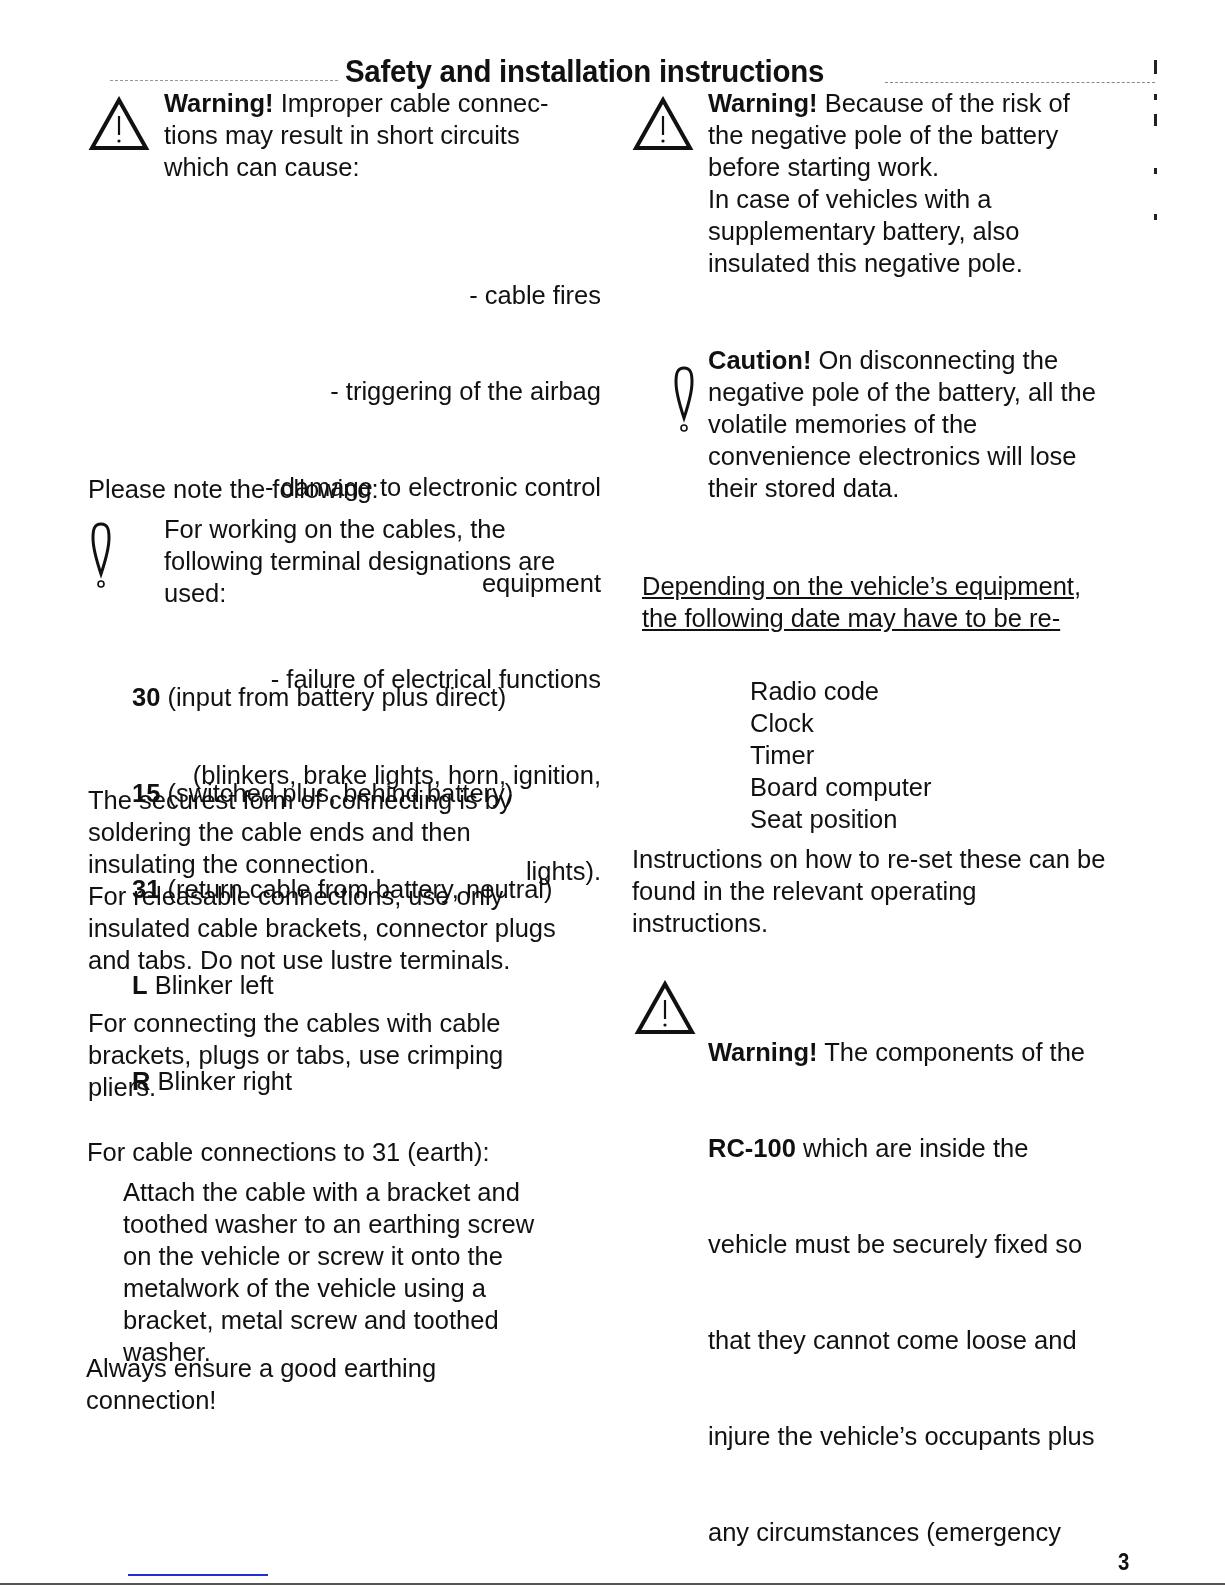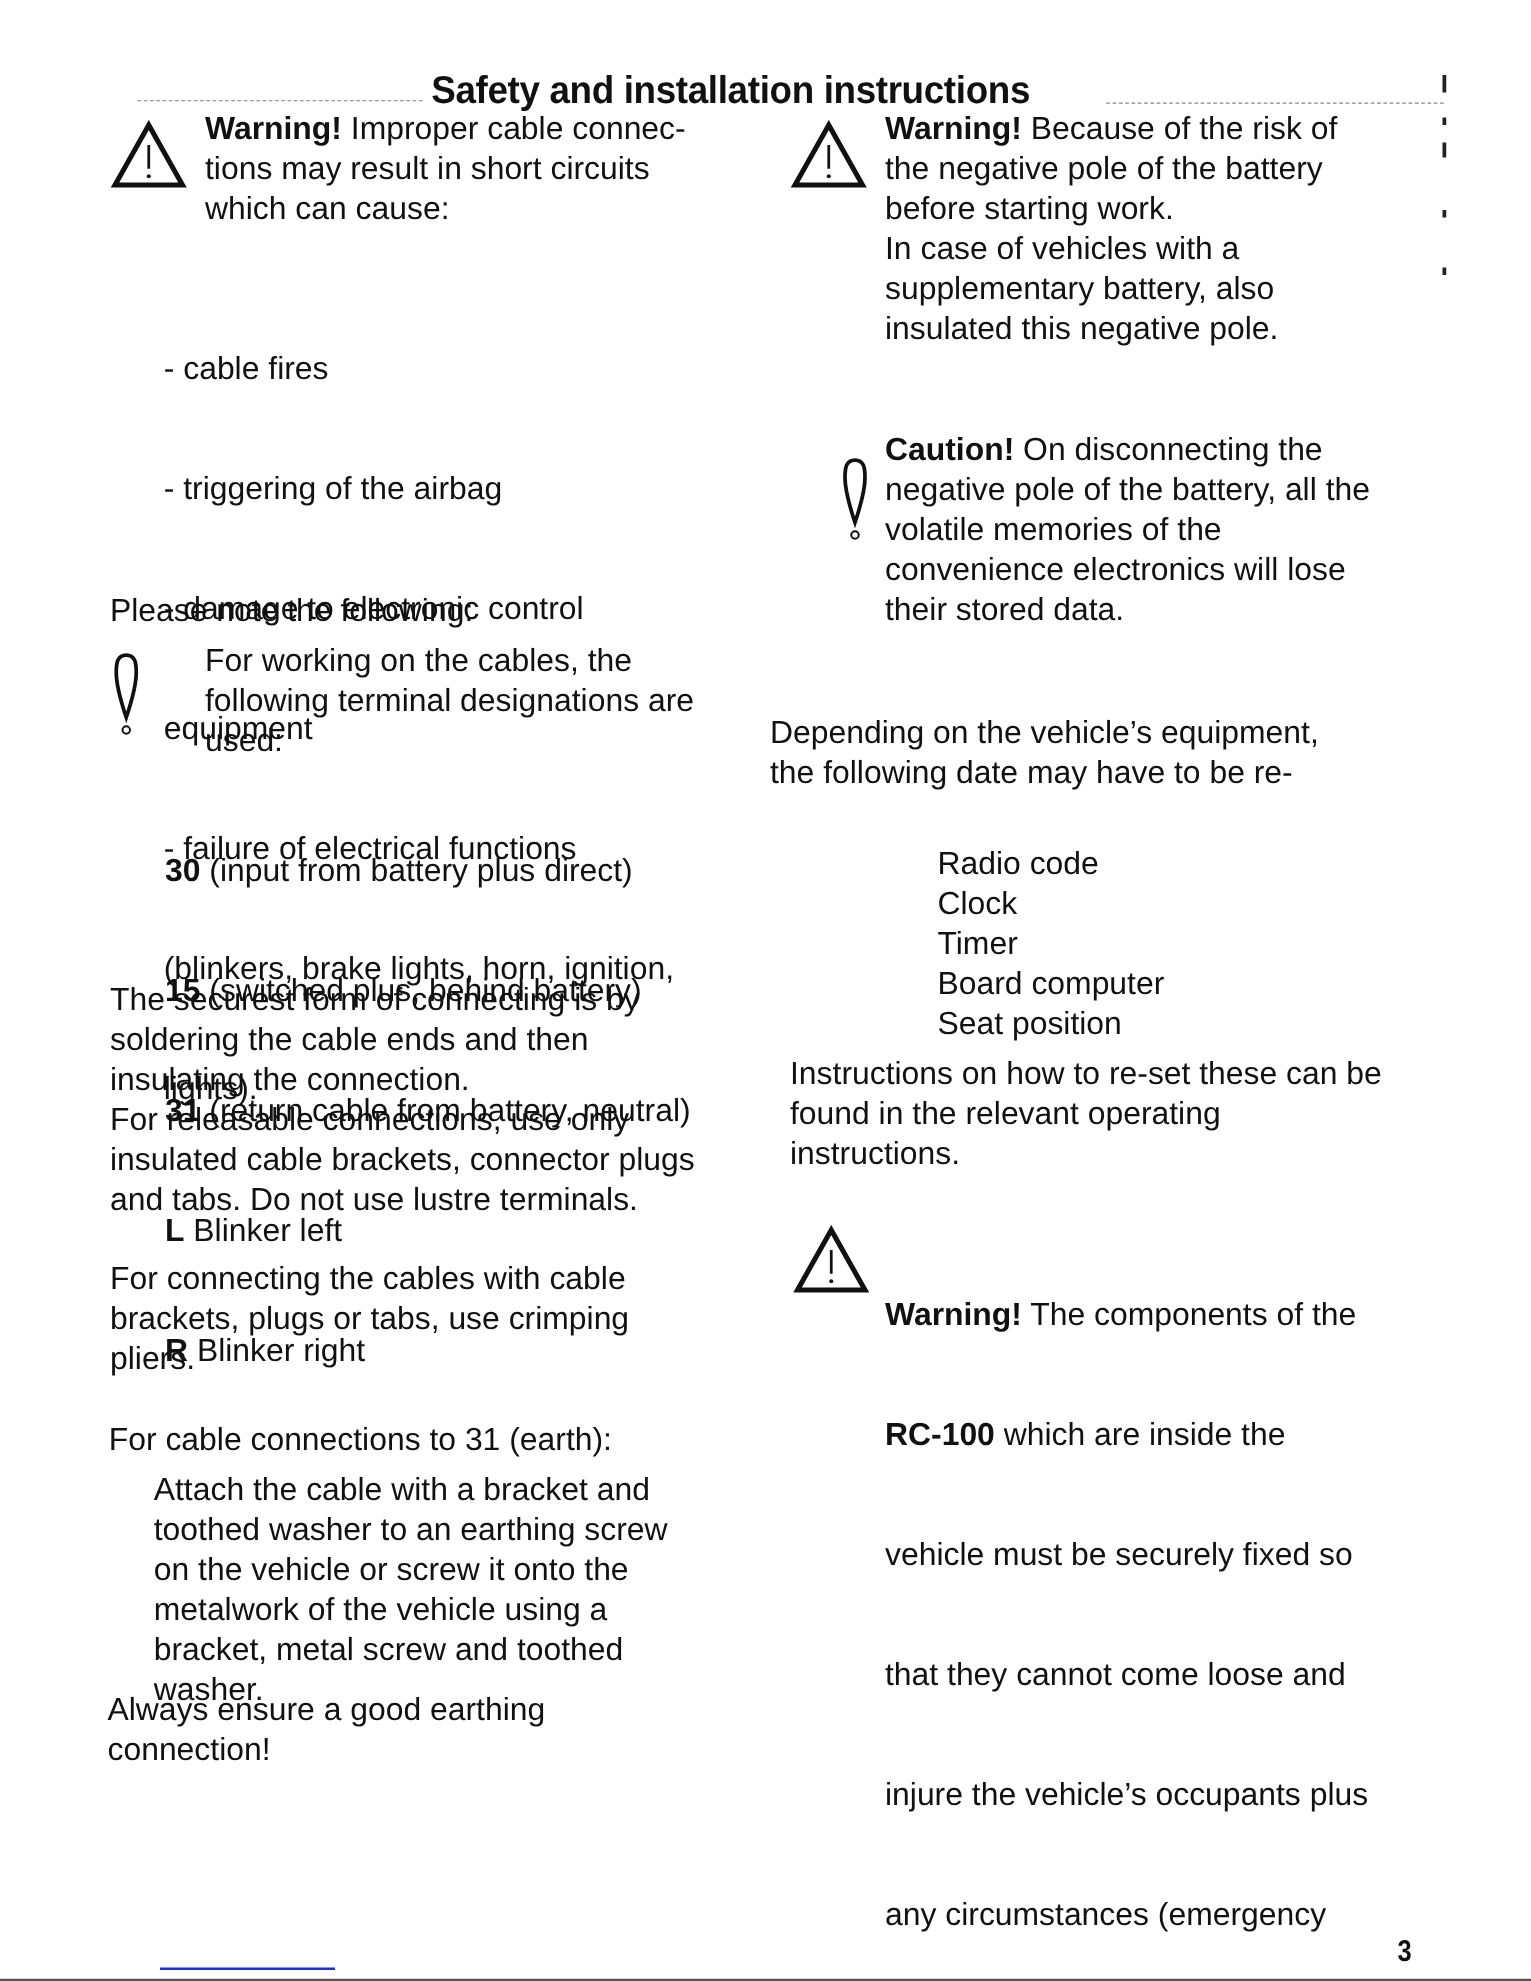--- a/index.html
+++ b/index.html
@@ -58,21 +58,21 @@
   <polygon points="31,4 58,52 4,52" fill="none" stroke="#111" stroke-width="4" stroke-linejoin="miter"></polygon>
   <line x1="31" y1="20" x2="31" y2="39" stroke="#111" stroke-width="2.2"></line>
   <circle cx="31" cy="45" r="1.6" fill="#111"></circle>
 </svg>
 <div class="block" style="left:164px; top:87px; width:440px;">
   <div class="p list-line"><span class="b">Warning!</span><span> Improper cable connec-</span></div>
   <div class="p list-line">tions may result in short circuits</div>
   <div class="p list-line">which can cause:</div>
 </div>
 
-<div class="block" style="left:131px; top:215px; width:470px; white-space:pre;">
+<div class="block" style="left:131px; top:215px; width:470px; white-space:pre;text-align:right;">
   <div class="list-line">- cable fires</div>
   <div class="list-line">- triggering of the airbag</div>
   <div class="list-line">- damage to electronic control</div>
   <div class="list-line">  equipment</div>
   <div class="list-line">- failure of electrical functions</div>
   <div class="list-line">  (blinkers, brake lights, horn, ignition,</div>
   <div class="list-line">  lights).</div>
 </div>
 
 <div class="block list-line" style="left:88px; top:473px;">Please note the following:</div>
@@ -144,21 +144,21 @@
   <circle cx="11" cy="62" r="3" fill="none" stroke="#111" stroke-width="1.6"></circle>
 </svg>
 <div class="block" style="left:708px; top:344px; width:450px;">
   <div class="list-line"><span class="b">Caution!</span><span> On disconnecting the</span></div>
   <div class="list-line">negative pole of the battery, all the</div>
   <div class="list-line">volatile memories of the</div>
   <div class="list-line">convenience electronics will lose</div>
   <div class="list-line">their stored data.</div>
 </div>
 
-<div class="block" style="left:616px; top:570px; width:520px;">
+<div class="block" style="left:642px; top:570px; width:520px;text-decoration:underline;">
   <div class="list-line">Depending on the vehicle’s equipment,</div>
   <div class="list-line">the following date may have to be re-</div>
 </div>
 
 <div class="block" style="left:750px; top:675px; width:300px;">
   <div class="list-line">Radio code</div>
   <div class="list-line">Clock</div>
   <div class="list-line">Timer</div>
   <div class="list-line">Board computer</div>
   <div class="list-line">Seat position</div>

